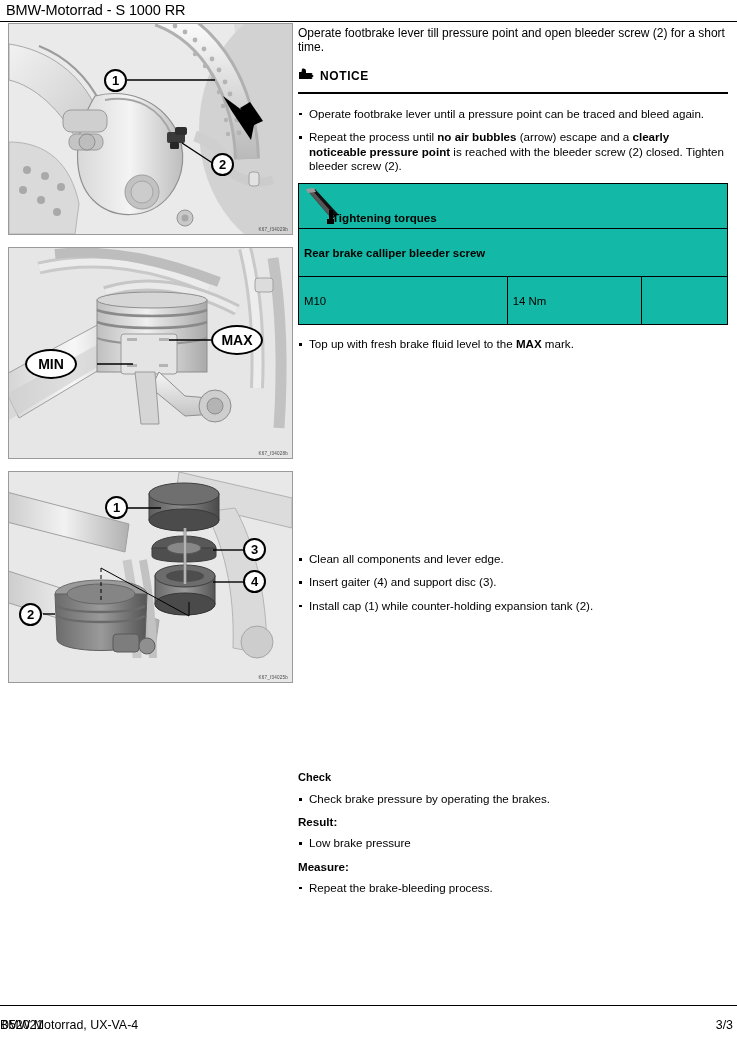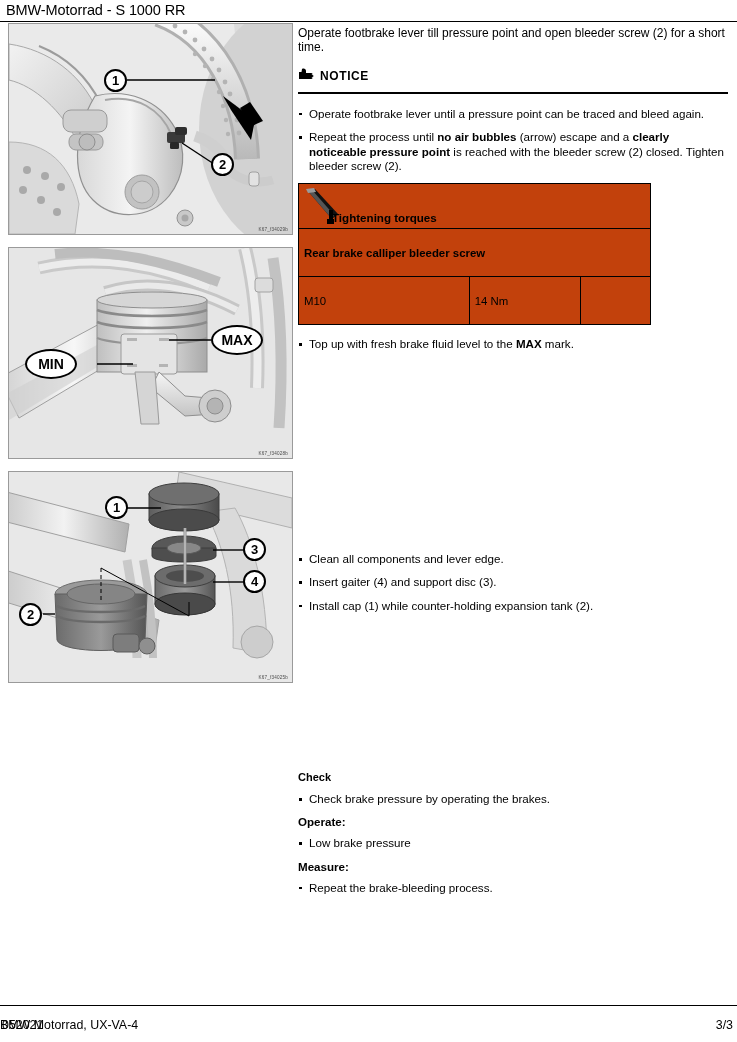--- a/index.html
+++ b/index.html
@@ -131,25 +131,25 @@
 
   .rule {
     width: 100%;
     height: 2px;
     background: #000000;
     margin: 6px 0 13px 0;
   }
 
   
   .torque-table {
-    width: 353px;
+    width: 430px;
     border: 1px solid #000000;
     border-collapse: collapse;
     margin: 4px 0 12px 0;
-    background: #c2410c;
+    background: #14b8a6;
   }
   .torque-table td {
     border: 1px solid #000000;
     padding: 14px 5px;
     font-size: 11.4px;
     vertical-align: middle;
   }
   .tq-icon-row td {
     border: none;
     border-bottom: 1px solid #000000;
@@ -506,21 +506,21 @@
   <div class="bullet-list">
     <div class="bullet">Clean all components and lever edge.</div>
     <div class="bullet">Insert gaiter (4) and support disc (3).</div>
     <div class="bullet">Install cap (1) while counter-holding expansion tank (2).</div>
   </div>
 </div>
 
 <div class="blk" style="top:771px;">
   <div class="section-head">Check</div>
   <div class="bullet" style="margin-bottom:9px;">Check brake pressure by operating the brakes.</div>
-  <div class="sub-head">Operate:</div>
+  <div class="sub-head">Result:</div>
   <div class="bullet" style="margin-bottom:9px;">Low brake pressure</div>
   <div class="sub-head">Measure:</div>
   <div class="bullet" style="margin-bottom:12px;">Repeat the brake-bleeding process.</div>
 </div>
 
 <div class="footer-rule"></div>
 <div class="footer">
   <span class="f-left">052021</span>
   <span class="f-center">BMW Motorrad, UX-VA-4</span>
   <span class="f-right">3/3</span>

